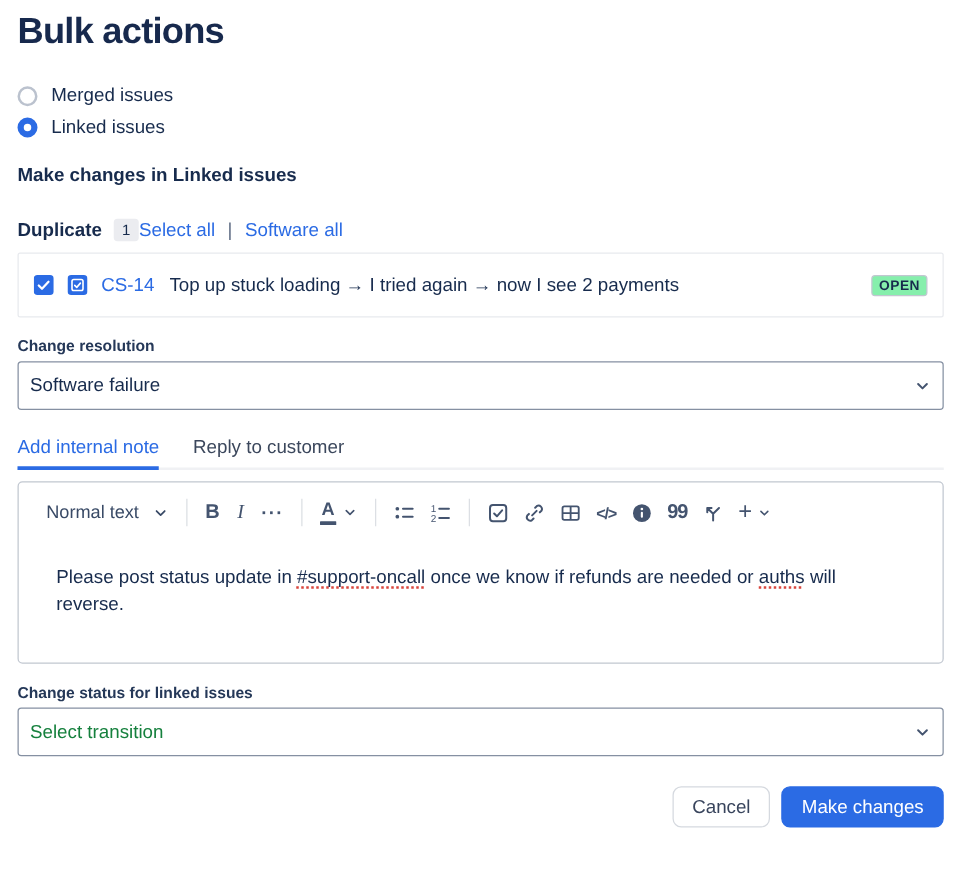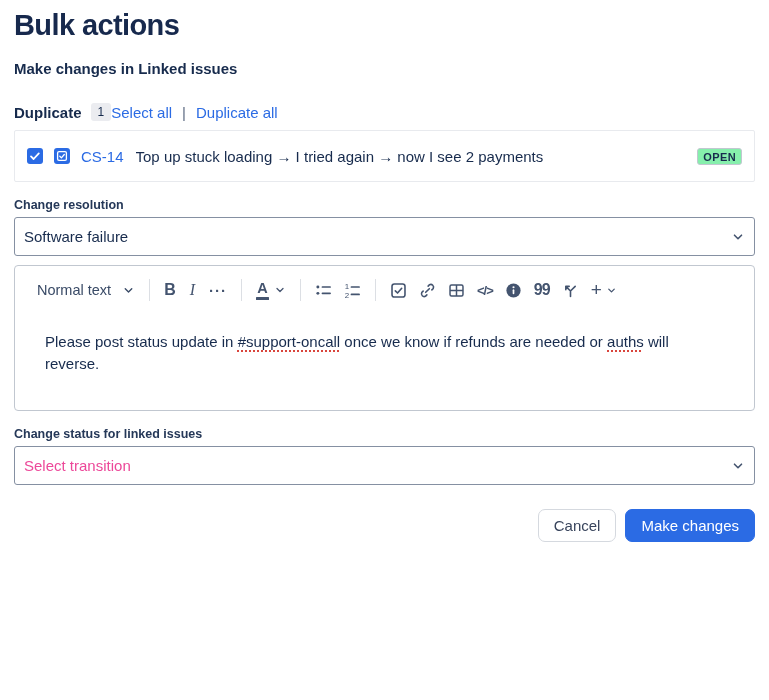--- a/index.html
+++ b/index.html
@@ -59,21 +59,21 @@
   .hint-text { margin-top: 9px; font-size: 15px; }
   .selected-line { margin-top: 13px; text-align: right; font-size: 15px; }
 
   
   .field-label { margin-top: 16px; font-size: 12.5px; font-weight: 700; color: #253858; }
   .select-box {
     margin-top: 5px; border: 1px solid #8590A2; border-radius: 3px;
     height: 39px; display: flex; align-items: center; justify-content: space-between;
     padding: 0 9px; font-size: 15px; background: #fff; cursor: pointer;
   }
-  .select-box .placeholder { color: #ec4899; }
+  .select-box .placeholder { color: #15803d; }
   .chev { color: #44546F; display: inline-flex; }
 
   
   .tabs { margin-top: 21px; display: flex; gap: 27px; border-bottom: 2px solid #F0F1F4; }
   .tab { font-size: 15px; color: #3B475C; padding-bottom: 7px; border-bottom: 3px solid transparent; margin-bottom: -2px; cursor: pointer; }
   .tab.active { color: #2B6BE4; border-bottom-color: #2B6BE4; }
 
   
   .editor {
     margin-top: 9px; border: 1px solid #C1C7D0; border-radius: 4px;
@@ -117,32 +117,42 @@
   .btn-secondary { background: #fff; border: 1px solid #D5D9DF; color: #38445C; }
   .btn-primary { background: #2B6BE4; border: 1px solid #2B6BE4; color: #fff; }
 </style>
 </head>
 <body>
 
 <div class="container">
 
   <h1 class="page-title">Bulk actions</h1>
 
+  <div class="radio-group">
+    <div class="radio-row">
+      <span class="radio unselected"></span>
+      <span>Merged issues</span>
+    </div>
+    <div class="radio-row">
+      <span class="radio selected"></span>
+      <span>Linked issues</span>
+    </div>
+  </div>
 
   <div class="scope-heading">Make changes in Linked issues</div>
 
   <div class="section-header">
     <div class="group-title">
       <span>Duplicate</span>
       <span class="count-badge">1</span>
     </div>
     <div class="bulk-links">
       <a>Select all</a>
       <span class="link-sep">|</span>
-      <a>Duplicate all</a>
+      <a>Software all</a>
     </div>
   </div>
 
   <div class="issue-row">
     <svg class="cbx" viewBox="0 0 16 16">
       <rect width="16" height="16" rx="3" fill="#2B6BE4"></rect>
       <path d="M4 8.4l2.6 2.6 5.2-5.6" stroke="#fff" stroke-width="1.8" fill="none" stroke-linecap="round" stroke-linejoin="round"></path>
     </svg>
     <svg class="type-ic" viewBox="0 0 16 16">
       <rect width="16" height="16" rx="3" fill="#2B6BE4"></rect>
@@ -159,20 +169,24 @@
   <div class="field-label">Change resolution</div>
   <div class="select-box">
     <span>Software failure</span>
     <span class="chev">
       <svg width="14" height="14" viewBox="0 0 14 14">
           <path d="M3.5 5.2l3.5 3.5 3.5-3.5" stroke="currentColor" stroke-width="1.6" fill="none" stroke-linecap="round" stroke-linejoin="round"></path>
         </svg>
     </span>
   </div>
 
+  <div class="tabs">
+    <div class="tab active">Add internal note</div>
+    <div class="tab">Reply to customer</div>
+  </div>
 
   <div class="editor">
     <div class="toolbar">
 
       <span class="tb-btn tb-textstyle">
         <span>Normal text</span>
         <svg width="13" height="13" viewBox="0 0 14 14">
             <path d="M3.5 5.2l3.5 3.5 3.5-3.5" stroke="currentColor" stroke-width="1.5" fill="none" stroke-linecap="round" stroke-linejoin="round"></path>
           </svg>
       </span>

